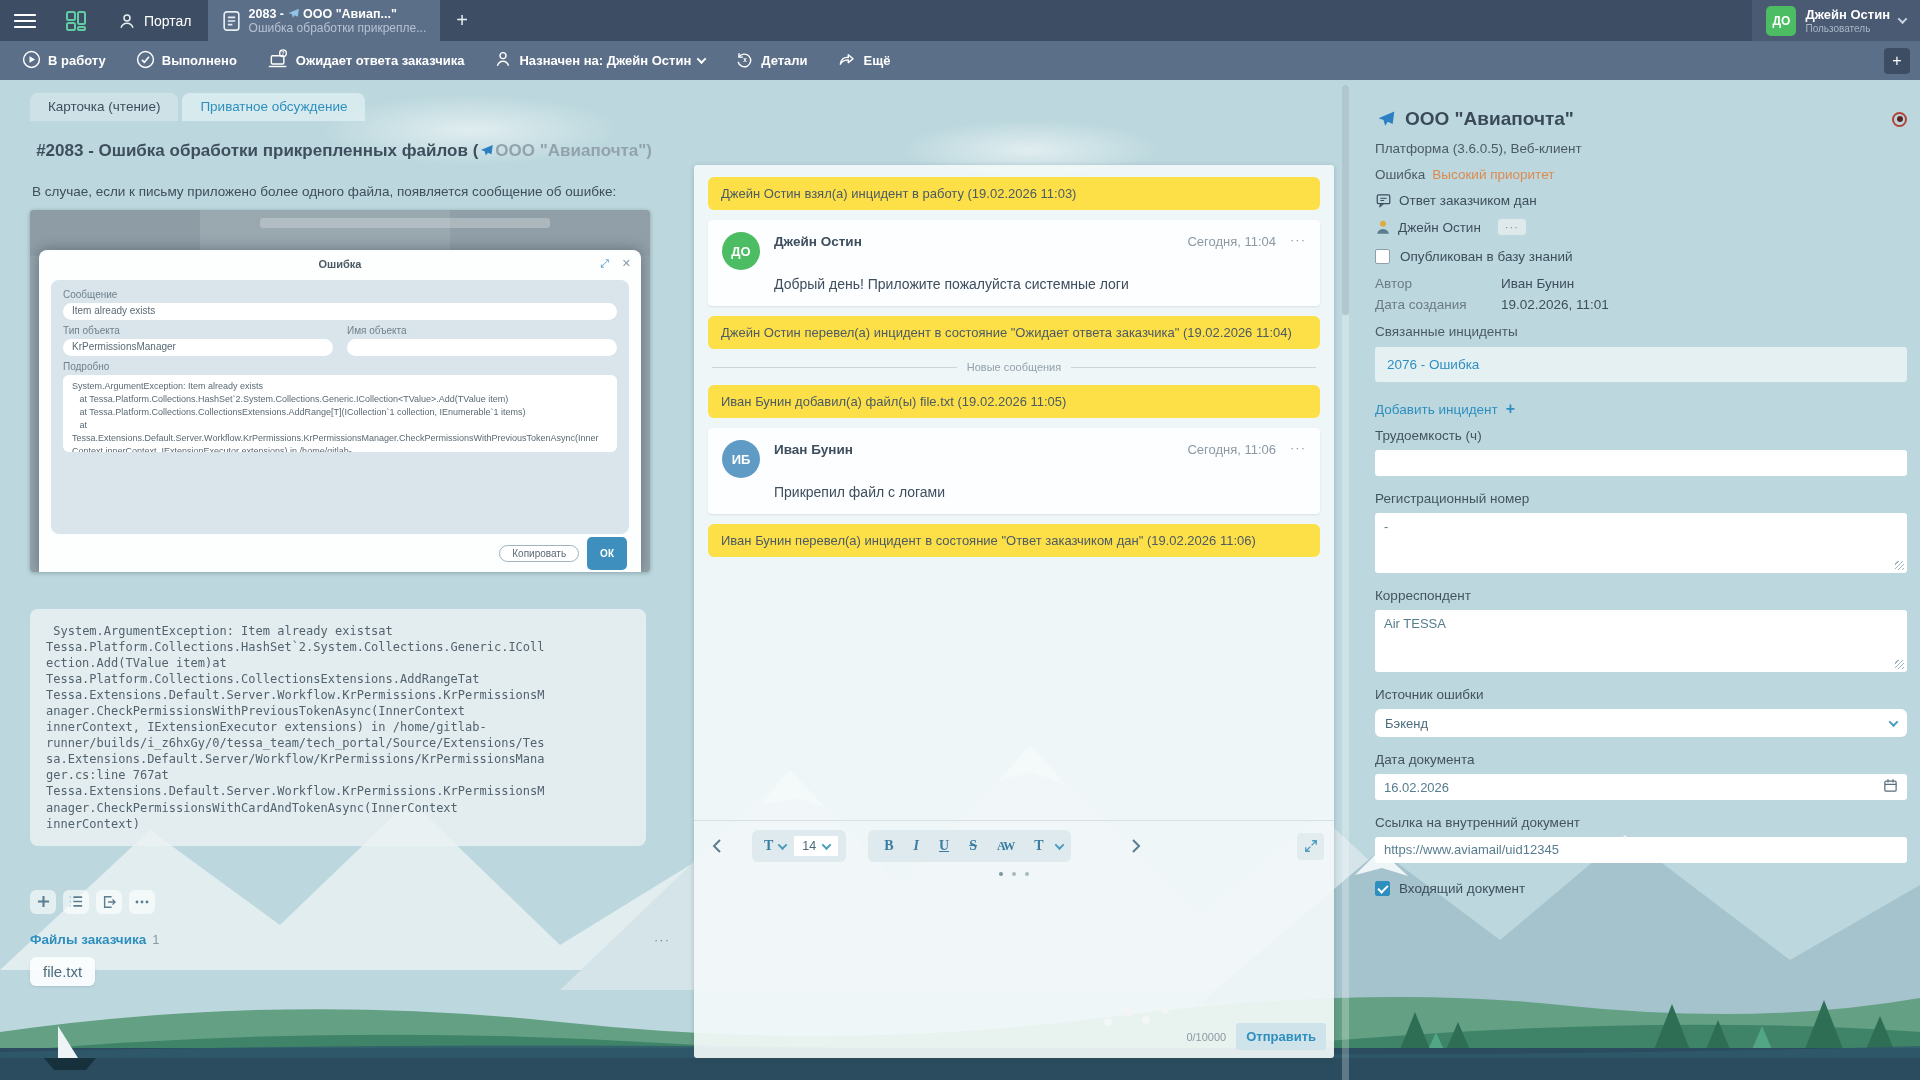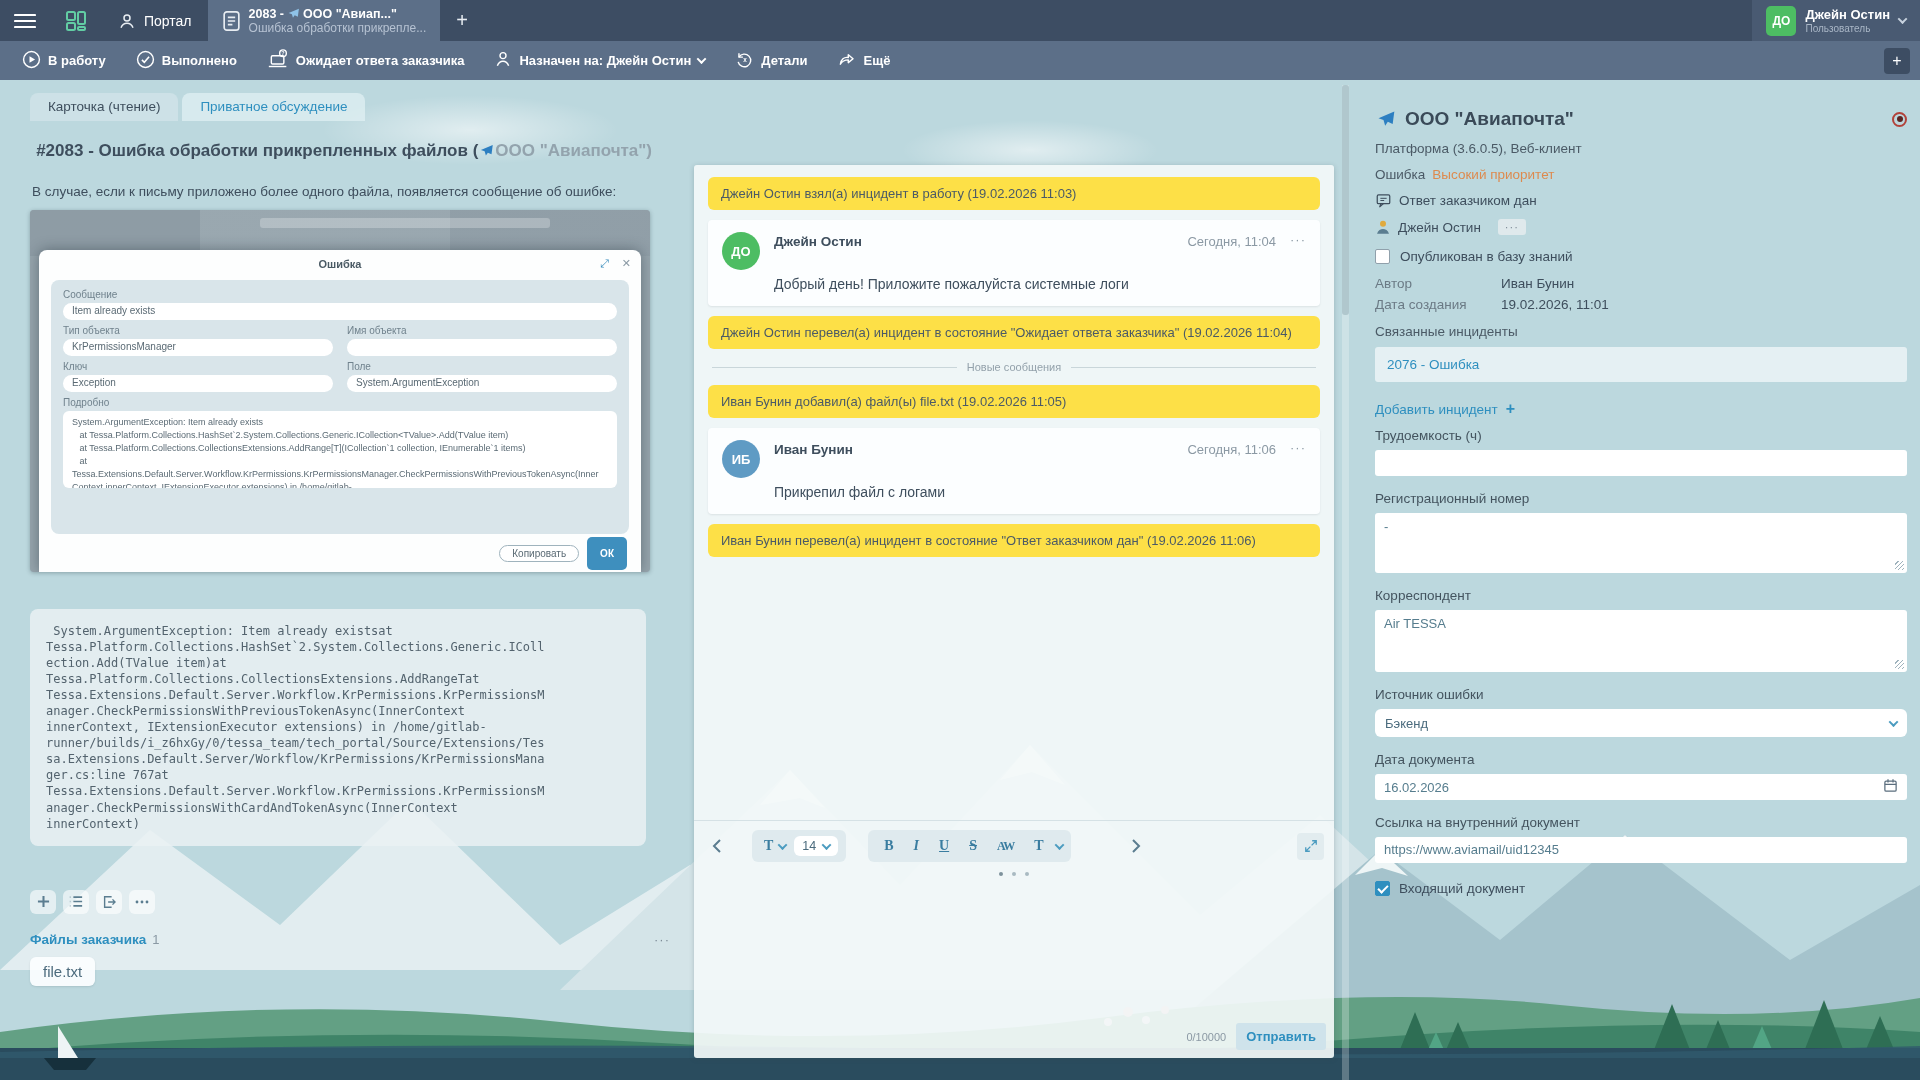--- a/index.html
+++ b/index.html
@@ -87,21 +87,21 @@
   .msg-more { margin-left:14px; color:#8b99a4; font-size:13px; cursor:pointer; letter-spacing:1px; }
   .msg-text { margin:6px 0 0 52px; font-size:14px; color:#3e4e5d; }
   .feed-divider { display:flex; align-items:center; gap:10px; color:#93a1ab; font-size:11px; padding:2px 4px; }
   .feed-divider .ln { flex:1; height:1px; background:#c9d6da; }
 
   .editor { border-top:1px solid #d5e1e5; display:flex; flex-direction:column; height:238px; }
   .ed-toolbar { display:flex; align-items:center; padding:9px 10px 4px; }
   .ed-nav { background:none; border:none; color:#5b7d90; width:26px; height:26px; cursor:pointer; display:flex; align-items:center; justify-content:center; }
   .ed-group { background:#dfeaee; border-radius:6px; display:flex; align-items:center; gap:4px; padding:3px 8px; margin-left:22px; height:32px; }
   .ed-t { color:#3a7da0; font-size:14px; font-family:"Liberation Serif",serif; font-weight:bold; padding:0 4px; cursor:pointer; display:flex; align-items:center; gap:6px;}
-  .ed-size { background:#fff; border-radius:6px; padding:3px 8px; font-size:12.5px; color:#4b6b7d; display:flex; align-items:center; gap:7px; cursor:pointer; }
+  .ed-size { background:#fff; border-radius:0; padding:3px 8px; font-size:12.5px; color:#4b6b7d; display:flex; align-items:center; gap:7px; cursor:pointer; }
   .fmt { border:none; background:none; color:#3a7da0; font-size:14px; font-family:"Liberation Serif",serif; font-weight:bold; padding:2px 8px; cursor:pointer; }
   .fmt.i { font-style:italic; }
   .fmt.u { text-decoration:underline; }
   .fmt.s { text-decoration:line-through; }
   .fmt.aw { font-size:12px; letter-spacing:-1px; }
   .ed-expand { margin-left:auto; }
   .ed-dots { display:flex; justify-content:center; gap:9px; padding:6px 0 2px; }
   .ed-dots i { width:4px; height:4px; border-radius:50%; background:#a9bac2; }
   .ed-dots i.on { background:#7e929c; }
   .ed-input { flex:1; cursor:text; }
@@ -310,30 +310,20 @@
             <div class="dlg-row">
               <div class="dlg-field">
                 <div class="lb">Тип объекта</div>
                 <div class="val">KrPermissionsManager</div>
               </div>
               <div class="dlg-field">
                 <div class="lb">Имя объекта</div>
                 <div class="val"></div>
               </div>
             </div>
-            <div class="dlg-row">
-              <div class="dlg-field">
-                <div class="lb">Ключ</div>
-                <div class="val">Exception</div>
-              </div>
-              <div class="dlg-field">
-                <div class="lb">Поле</div>
-                <div class="val">System.ArgumentException</div>
-              </div>
-            </div>
           </div>
         <div class="dlg-field">
           <div class="lb">Подробно</div>
           <div class="dlg-details">System.ArgumentException: Item already exists
    at Tessa.Platform.Collections.HashSet`2.System.Collections.Generic.ICollection&lt;TValue&gt;.Add(TValue item)
    at Tessa.Platform.Collections.CollectionsExtensions.AddRange[T](ICollection`1 collection, IEnumerable`1 items)
    at
 Tessa.Extensions.Default.Server.Workflow.KrPermissions.KrPermissionsManager.CheckPermissionsWithPreviousTokenAsync(InnerContext innerContext, IExtensionExecutor extensions) in /home/gitlab-runner/builds/i_z6hxGy/0/tessa_team/tech_portal/Source/Extensions/Tessa.Extensions.Default.Server/Workflow/KrPermissionsManager.cs:line 767</div>
         </div>
       </div>

